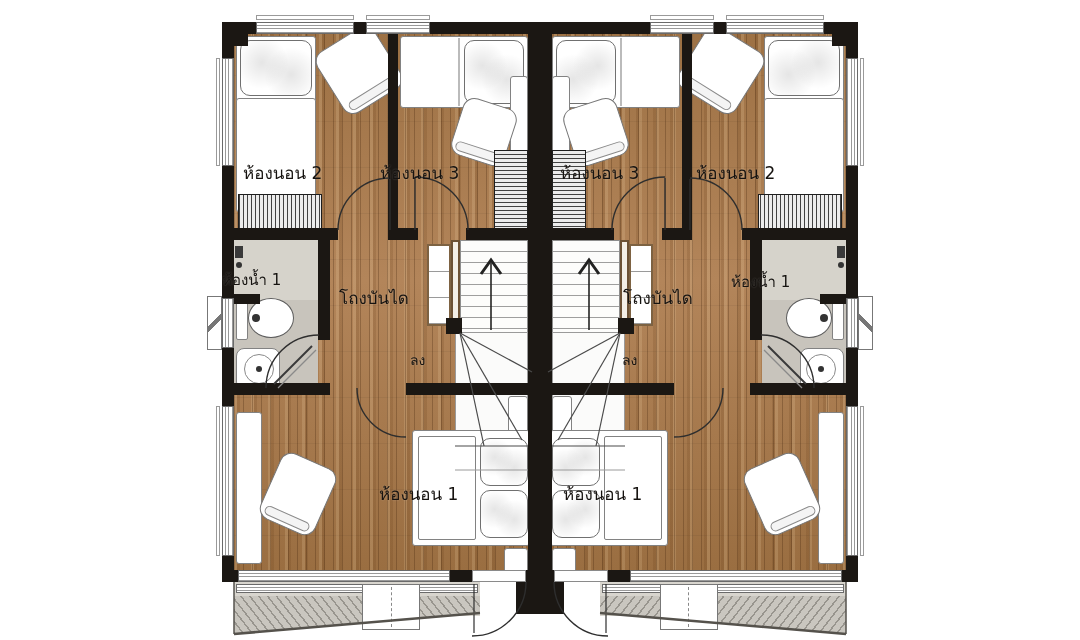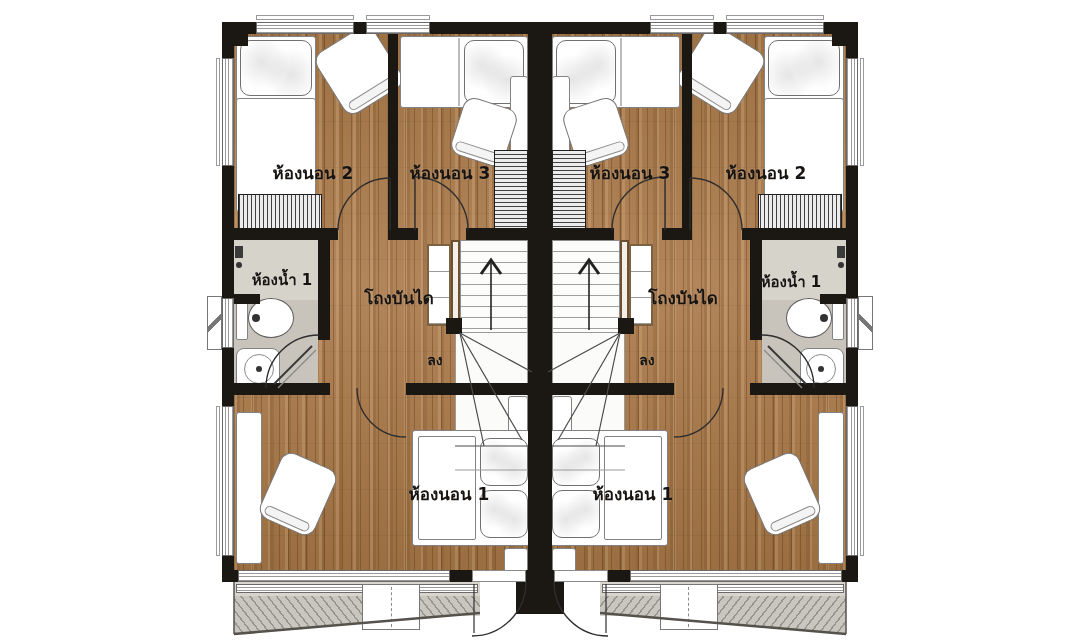--- a/index.html
+++ b/index.html
@@ -43,21 +43,21 @@
     background-image:linear-gradient(135deg, rgba(0,0,0,0) 46%, #777 46% 54%, rgba(0,0,0,0) 54%);}
   .panel{position:absolute;background:#fff;border:1.5px solid #777;box-sizing:border-box;}
   .panelline{position:absolute;top:4%;bottom:4%;left:50%;border-left:1.5px dashed #888;}
   .toiletbowl{position:absolute;background:#fff;border:1.5px solid #5d5d5d;border-radius:50%;box-sizing:border-box;}
   .dot{position:absolute;background:#333;border-radius:50%;}
   .sinkin{position:absolute;border:1.5px solid #8a8a8a;border-radius:50%;box-sizing:border-box;}
   .unit{position:absolute;top:0;width:318px;height:640px;}
   #unitL{left:222px;}
   #unitR{left:540px;transform:scaleX(-1);}
   .usvg{position:absolute;left:0;top:0;}
-  .lbl{position:absolute;color:#161310;font-weight:bold;text-align:center;
+  .lbl{position:absolute;color:#161310;font-weight:normal;text-align:left;
        text-shadow:0 0 2px rgba(255,255,255,.25);white-space:nowrap;}
   .lbl-big{font-size:17px;}
   .lbl-mid{font-size:15px;}
   .lbl-sm{font-size:14px;}
 </style>
 </head>
 <body>
 
 <div id="canvas">
 

